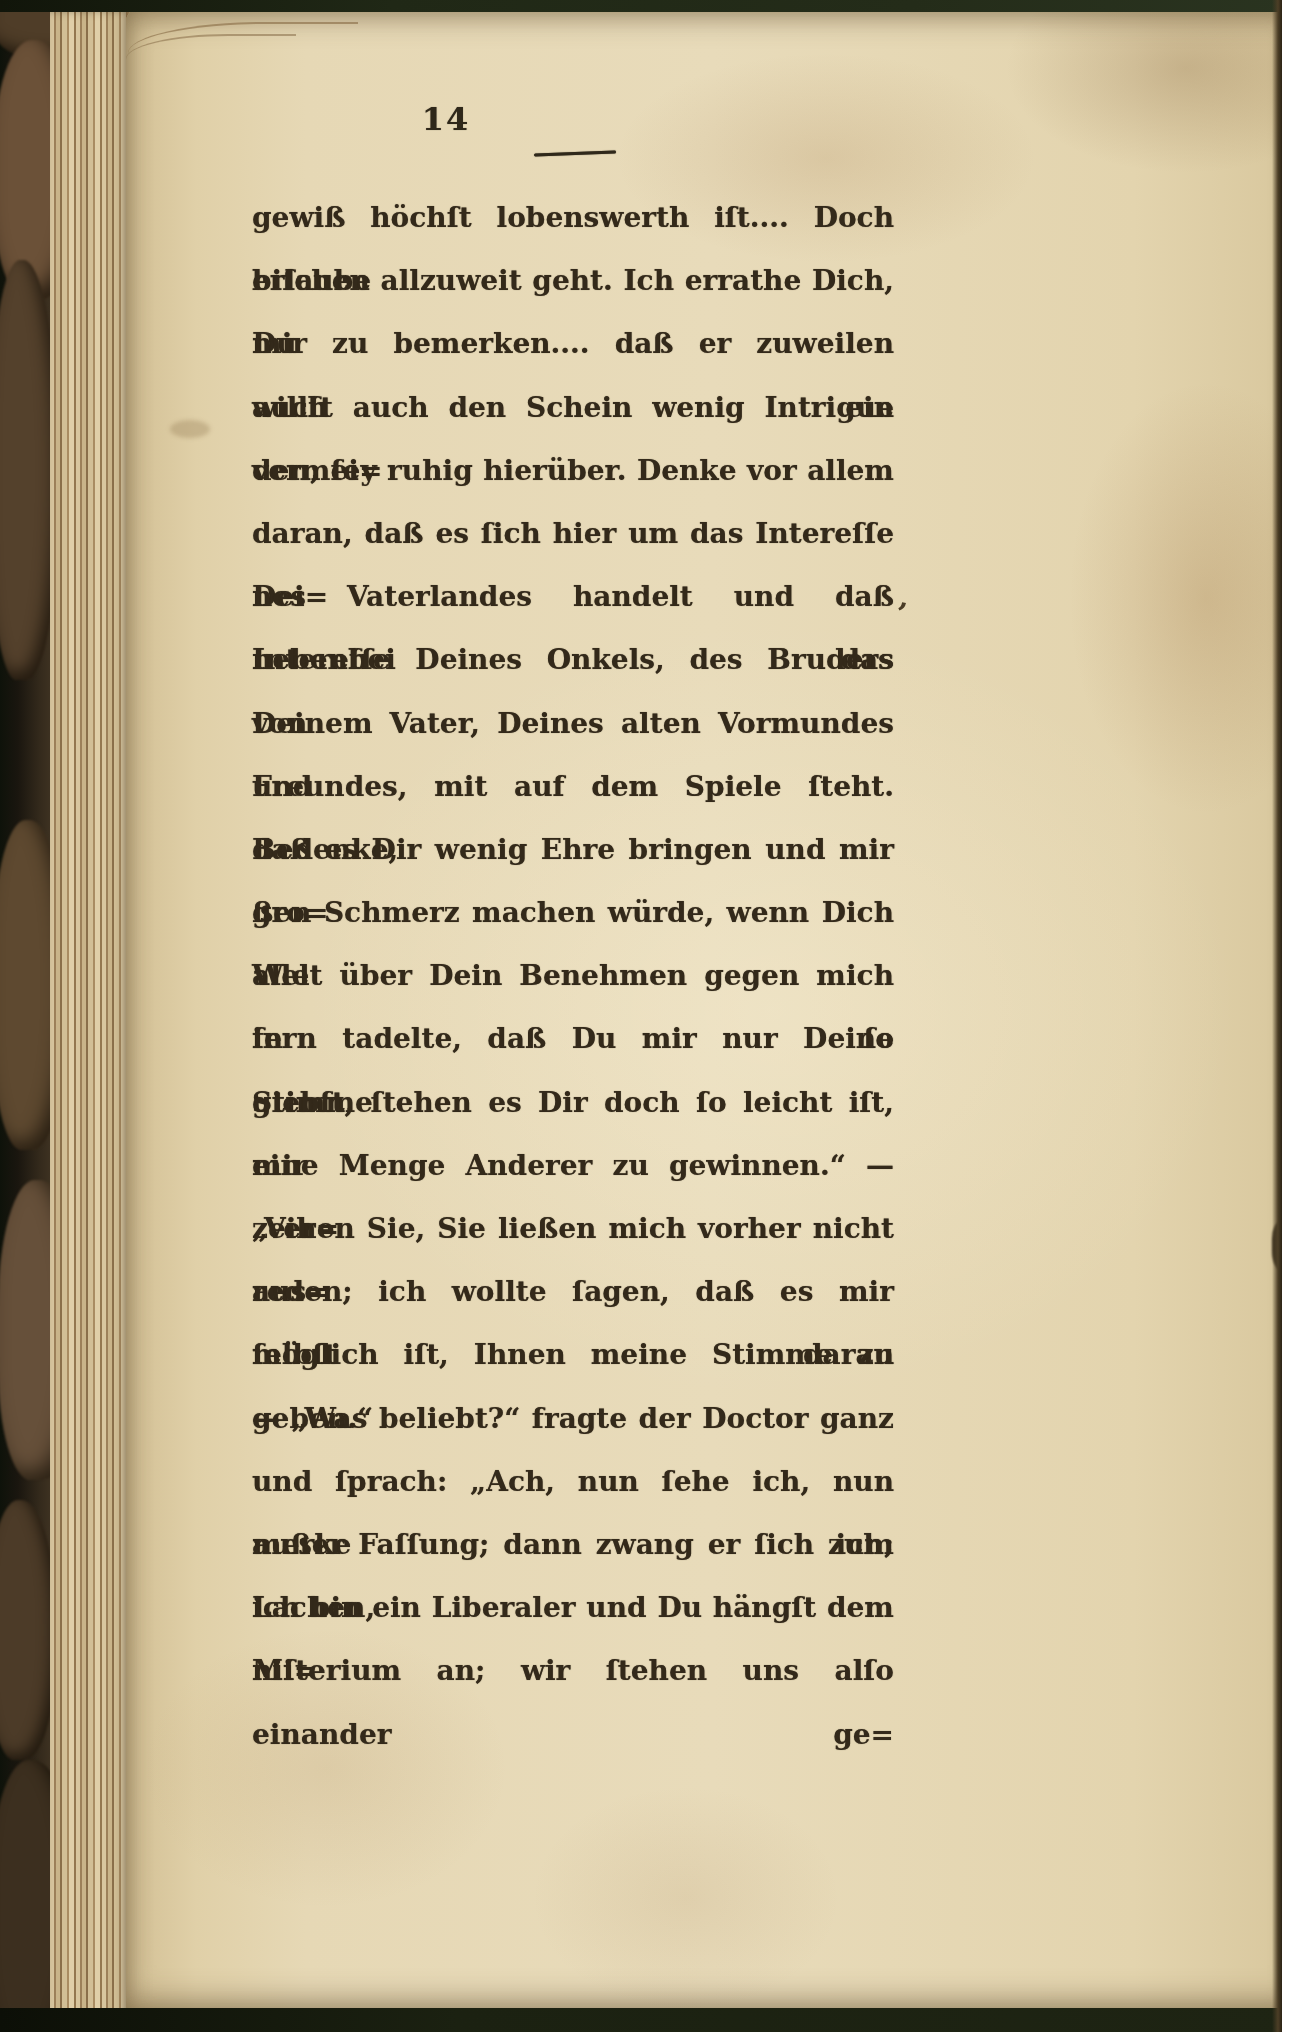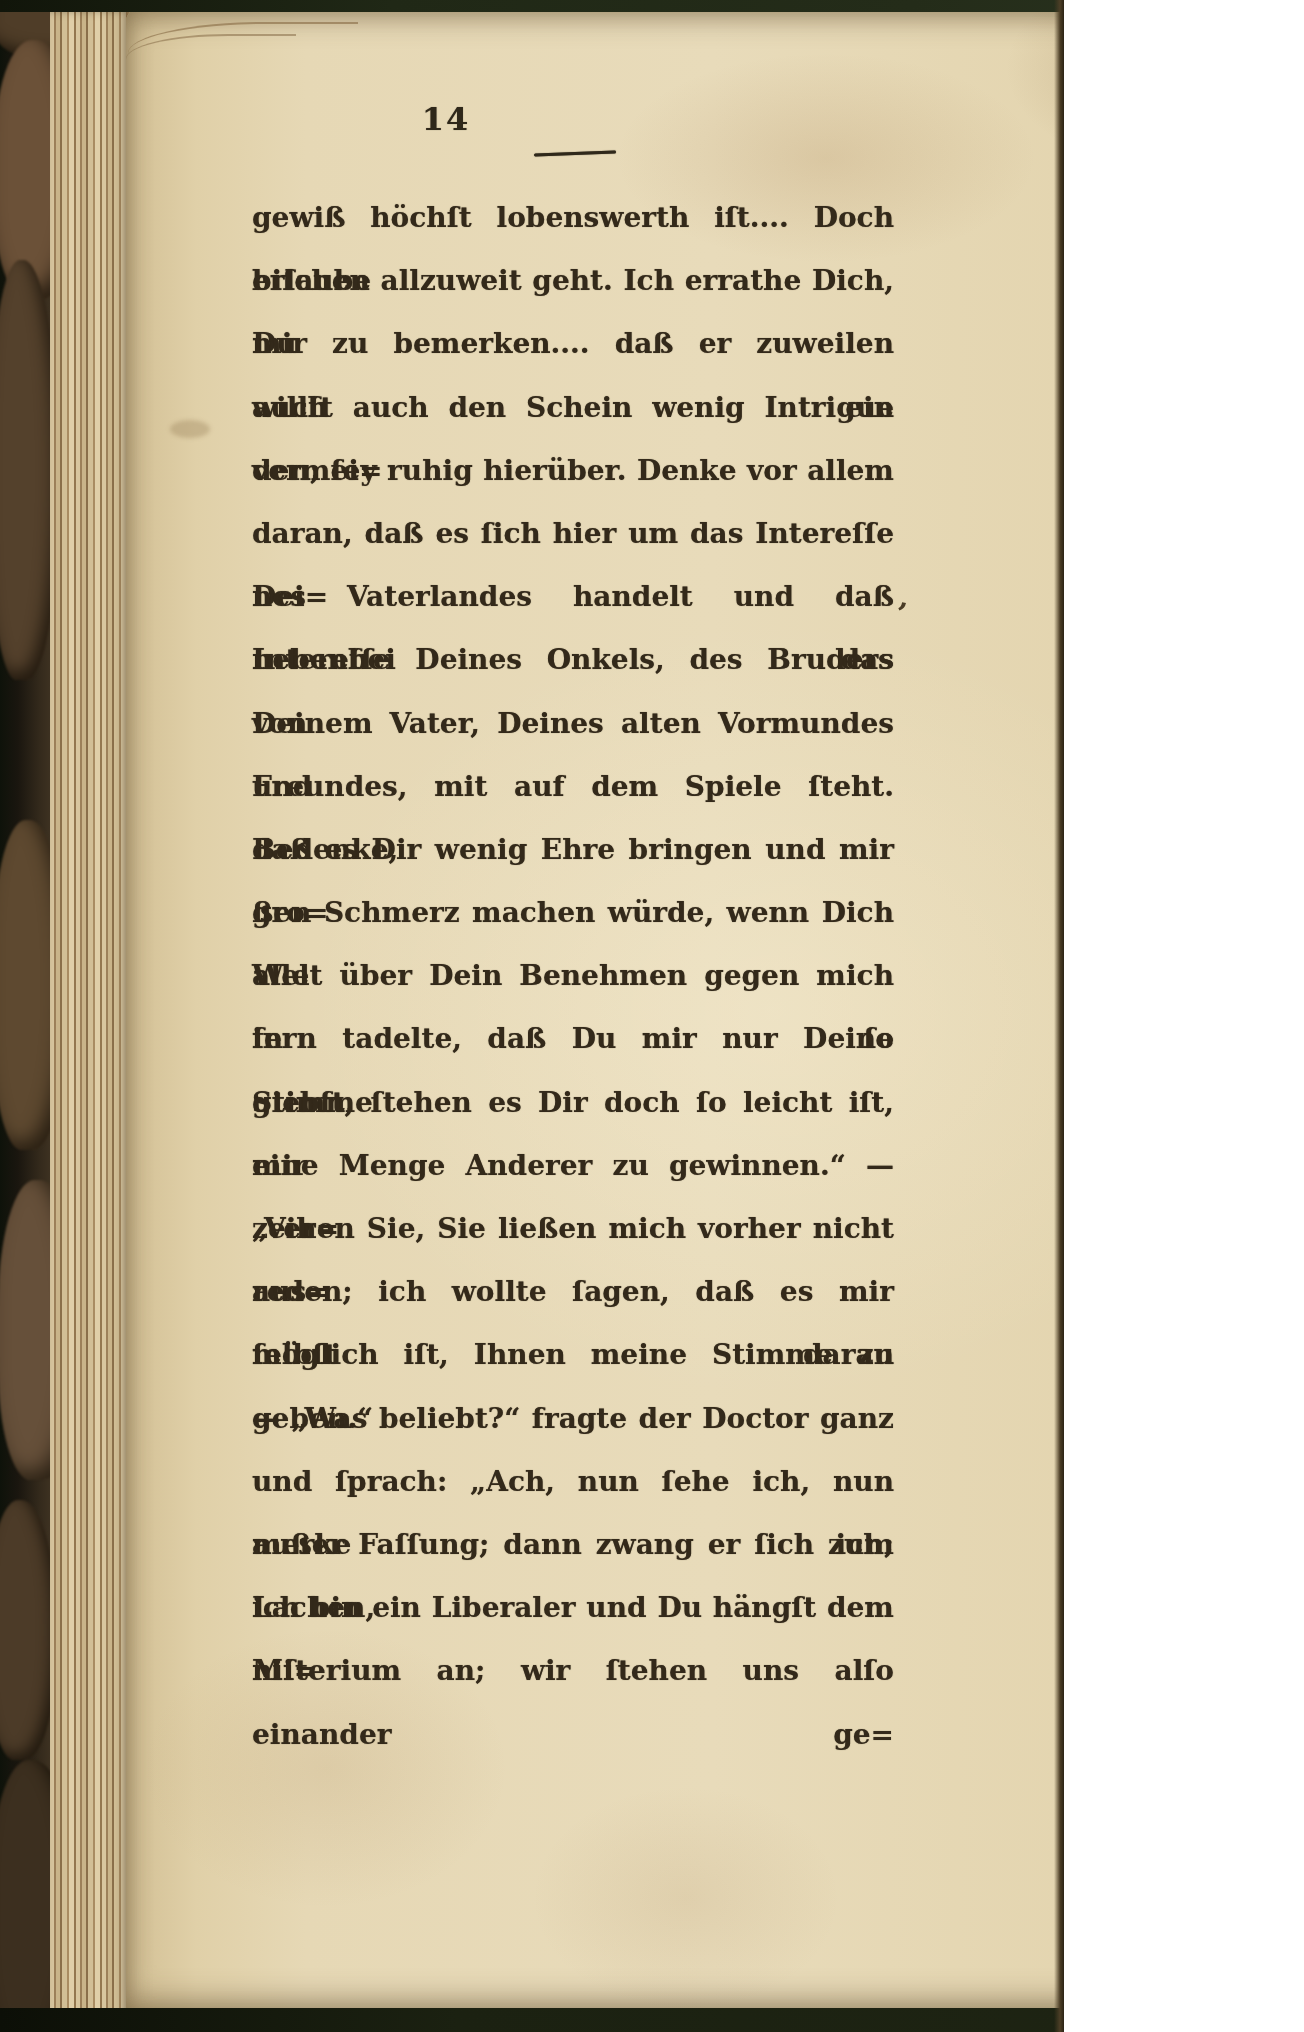--- a/index.html
+++ b/index.html
@@ -1,18 +1,18 @@
 <!DOCTYPE html>
 <html><head>
 <meta charset="utf-8">
 <style>
   html,body{margin:0;padding:0;}
   .scan{
     position:relative;
-    width:1064px;height:2032px;
+    width:1282px;height:2032px;
     background:#eab308;
     overflow:hidden;
     font-family:"DejaVu Serif", serif;
   }
   
   .spine{
     position:absolute;left:0;top:0;width:64px;height:2032px;
     background:linear-gradient(90deg,#0e120a 0,#1a160f 18px,#342a1c 40px,#4a3b28 64px);
   }
   .leather{

